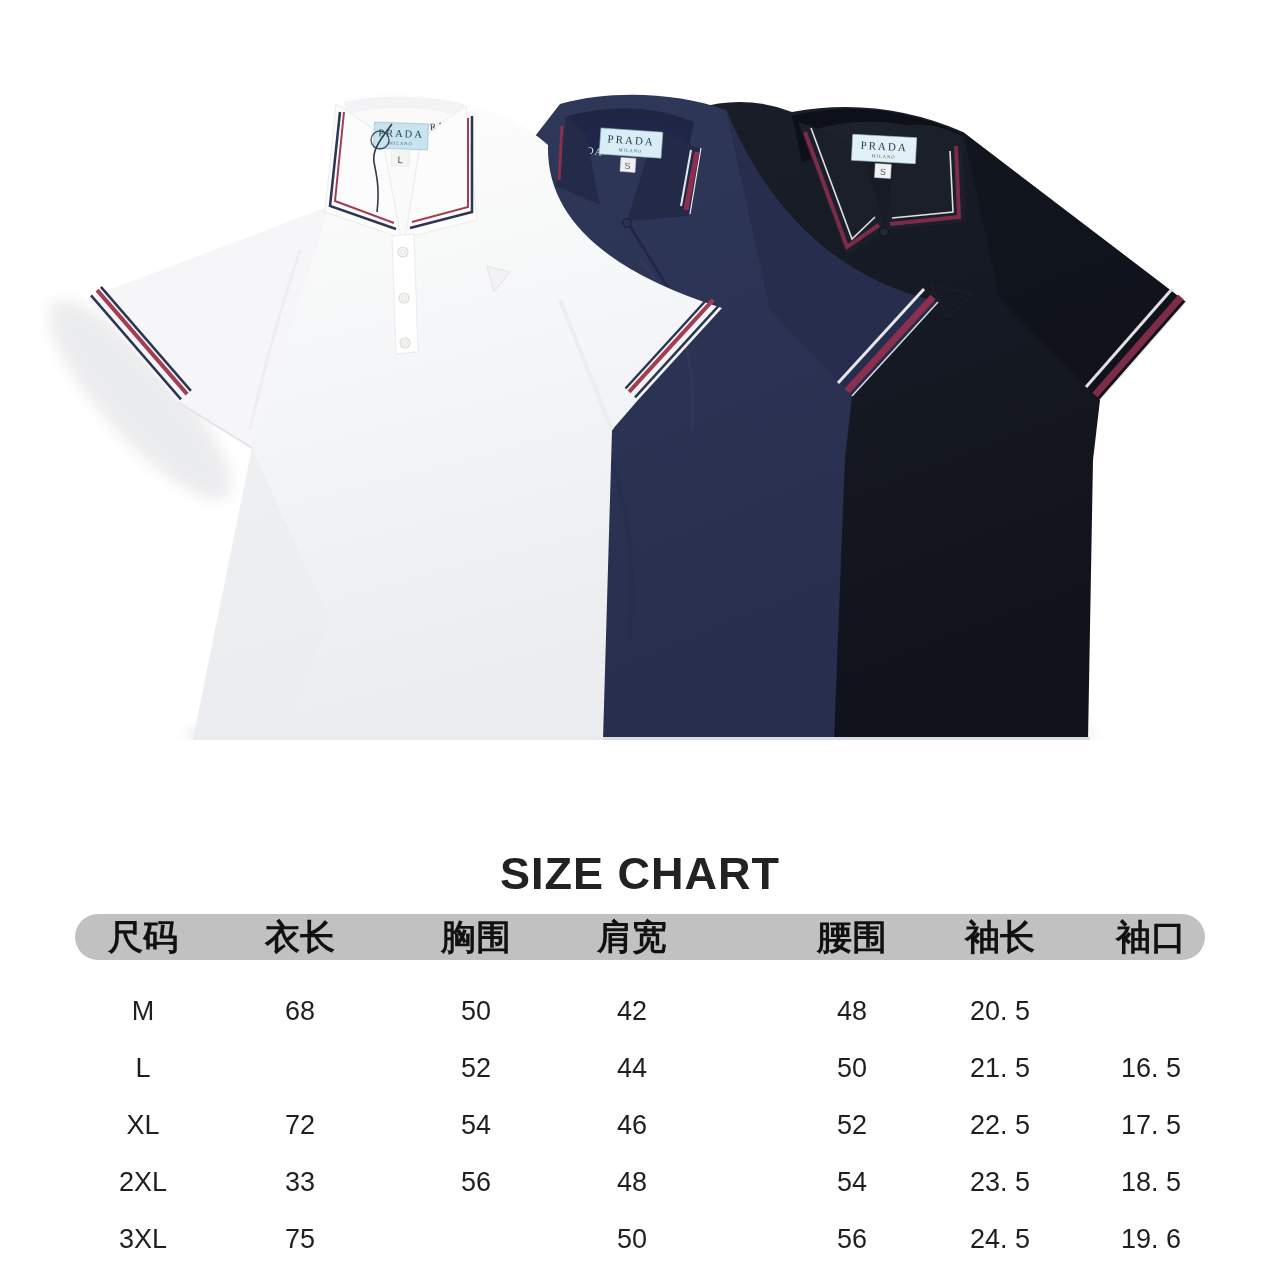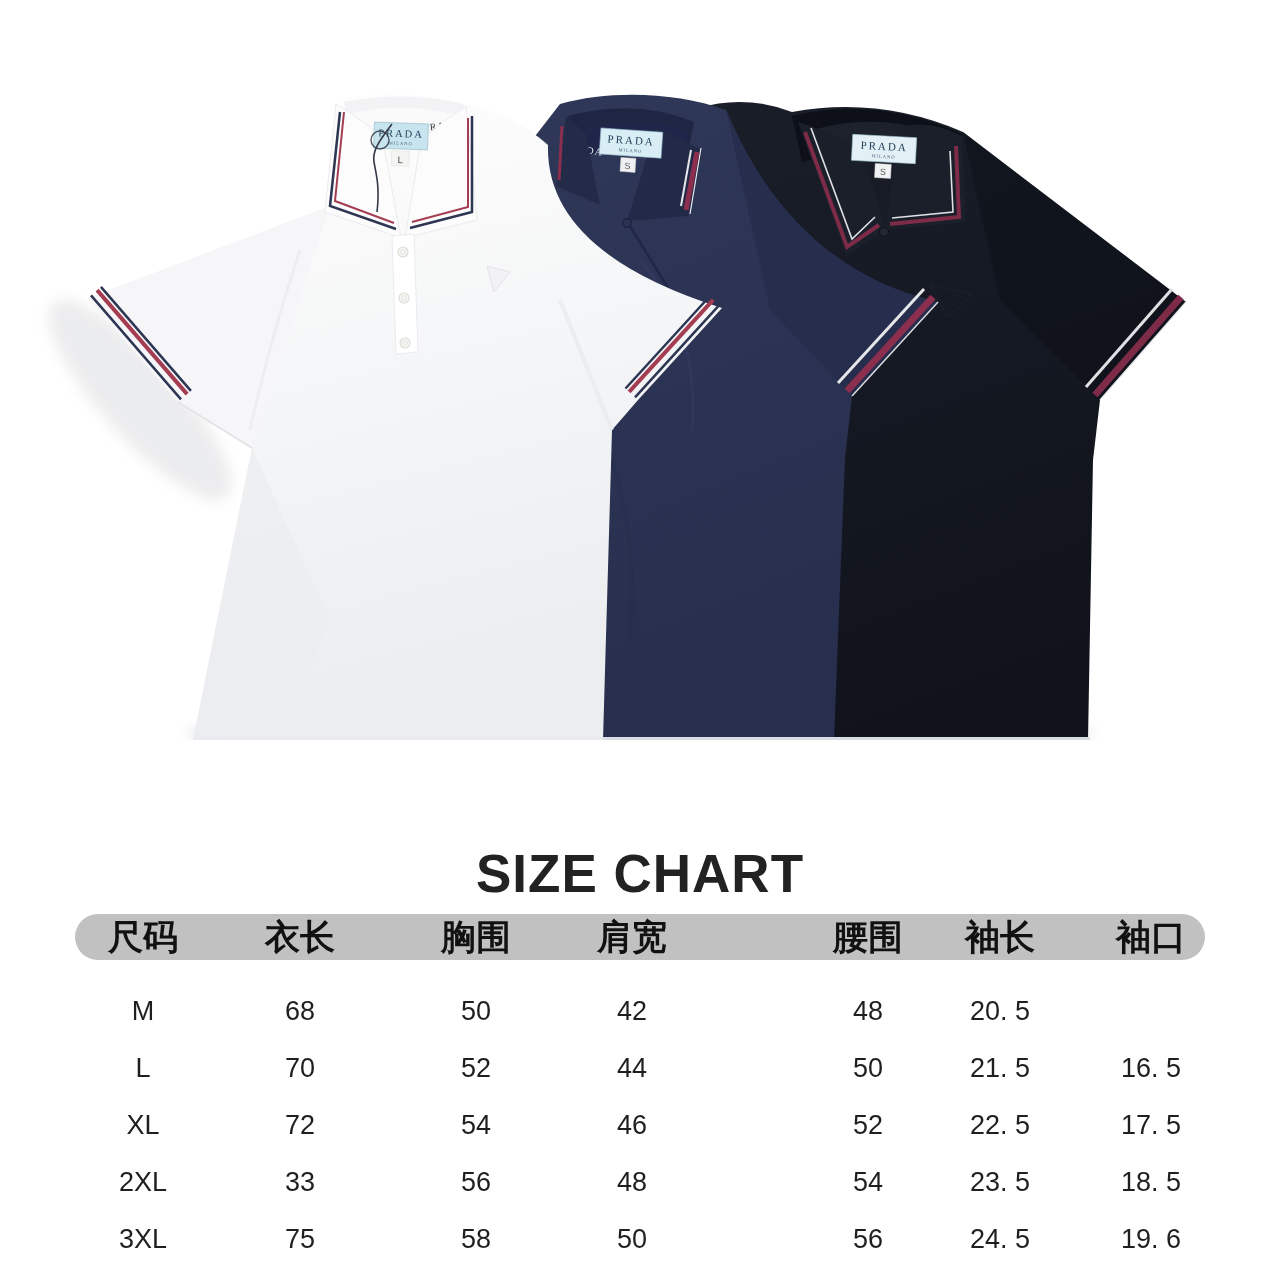--- a/index.html
+++ b/index.html
@@ -1,30 +1,30 @@
 <!DOCTYPE html>
 <html><head>
 <meta charset="utf-8">
 <style>
   html,body{margin:0;padding:0;background:#ffffff;}
   .stage{position:relative;width:1280px;height:1280px;background:#ffffff;overflow:hidden;
          font-family:"Liberation Sans","DejaVu Sans",sans-serif;}
   svg{display:block;}
   .photo{position:absolute;left:0;top:0;}
   .chart-title{position:absolute;left:0;top:851px;width:1280px;text-align:center;
-      font-size:53px;line-height:46px;font-weight:800;letter-spacing:1px;color:#222222;}
+      font-size:45px;line-height:46px;font-weight:800;letter-spacing:1px;color:#222222;}
   .header-bar{position:absolute;left:75px;top:914px;width:1130px;height:46px;
       background:#c1c1c1;border-radius:23px;}
   .table-row{position:absolute;left:0;width:1280px;}
   .hrow{top:914px;height:46px;line-height:46px;font-size:35px;font-weight:700;color:#111111;}
   .drow{height:40px;line-height:40px;font-size:27px;font-weight:400;color:#1f1f1f;}
   .r0{top:991px}.r1{top:1048px}.r2{top:1105px}.r3{top:1162px}.r4{top:1219px}
   .cell{position:absolute;width:200px;text-align:center;}
   .x0{left:43px}.x1{left:200px}.x2{left:376px}.x3{left:532px}
-  .x4{left:768px}.x5{left:900px}.x6{left:1051px}
+  .x4{left:752px}.x5{left:900px}.x6{left:1051px}
   .svgtxt{font-family:"Liberation Serif","DejaVu Serif",serif;}
 </style>
 </head>
 <body>
 
 <div class="stage">
 
   <svg class="photo" width="1280" height="770" viewBox="0 0 1280 770">
     <defs>
       <clipPath id="crop">
@@ -189,21 +189,20 @@
     <span class="cell x0">M</span>
     <span class="cell x1">68</span>
     <span class="cell x2">50</span>
     <span class="cell x3">42</span>
     <span class="cell x4">48</span>
     <span class="cell x5">20. 5</span>
   </div>
 
   <div class="table-row drow r1">
     <span class="cell x0">L</span>
-    <span class="cell x1">70</span>
     <span class="cell x2">52</span>
     <span class="cell x3">44</span>
     <span class="cell x4">50</span>
     <span class="cell x5">21. 5</span>
     <span class="cell x6">16. 5</span>
   </div>
 
   <div class="table-row drow r2">
     <span class="cell x0">XL</span>
     <span class="cell x1">72</span>
@@ -220,20 +219,19 @@
     <span class="cell x2">56</span>
     <span class="cell x3">48</span>
     <span class="cell x4">54</span>
     <span class="cell x5">23. 5</span>
     <span class="cell x6">18. 5</span>
   </div>
 
   <div class="table-row drow r4">
     <span class="cell x0">3XL</span>
     <span class="cell x1">75</span>
-    <span class="cell x2">58</span>
     <span class="cell x3">50</span>
     <span class="cell x4">56</span>
     <span class="cell x5">24. 5</span>
     <span class="cell x6">19. 6</span>
   </div>
 
 </div>
 
 </body></html>

